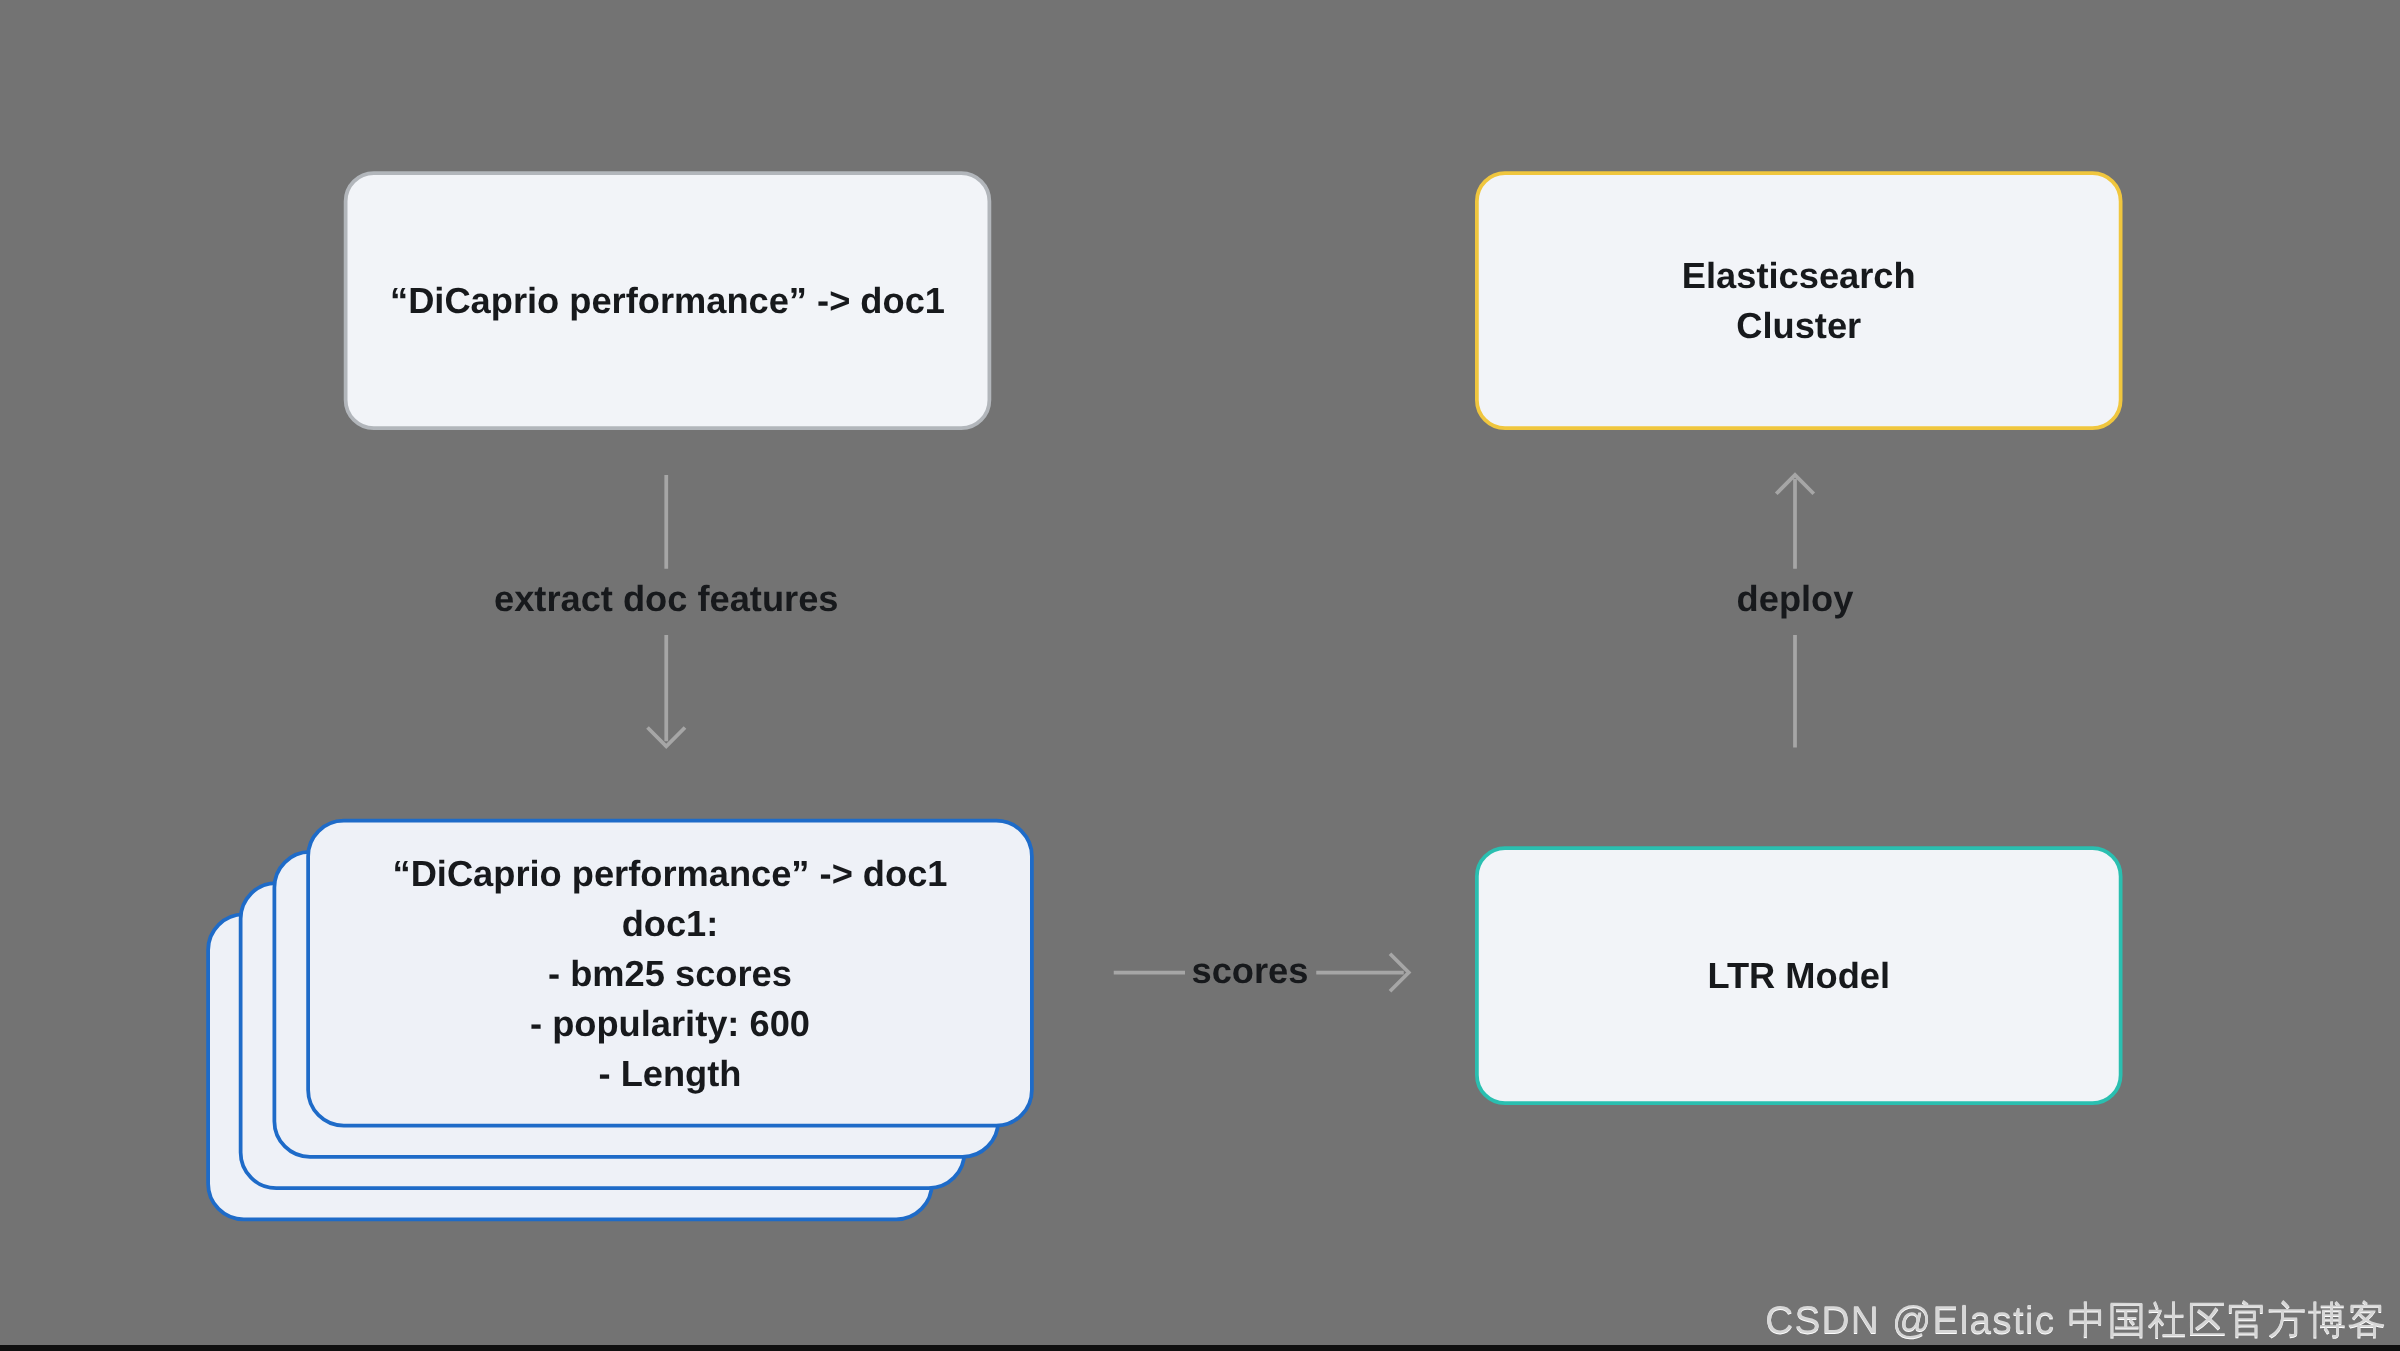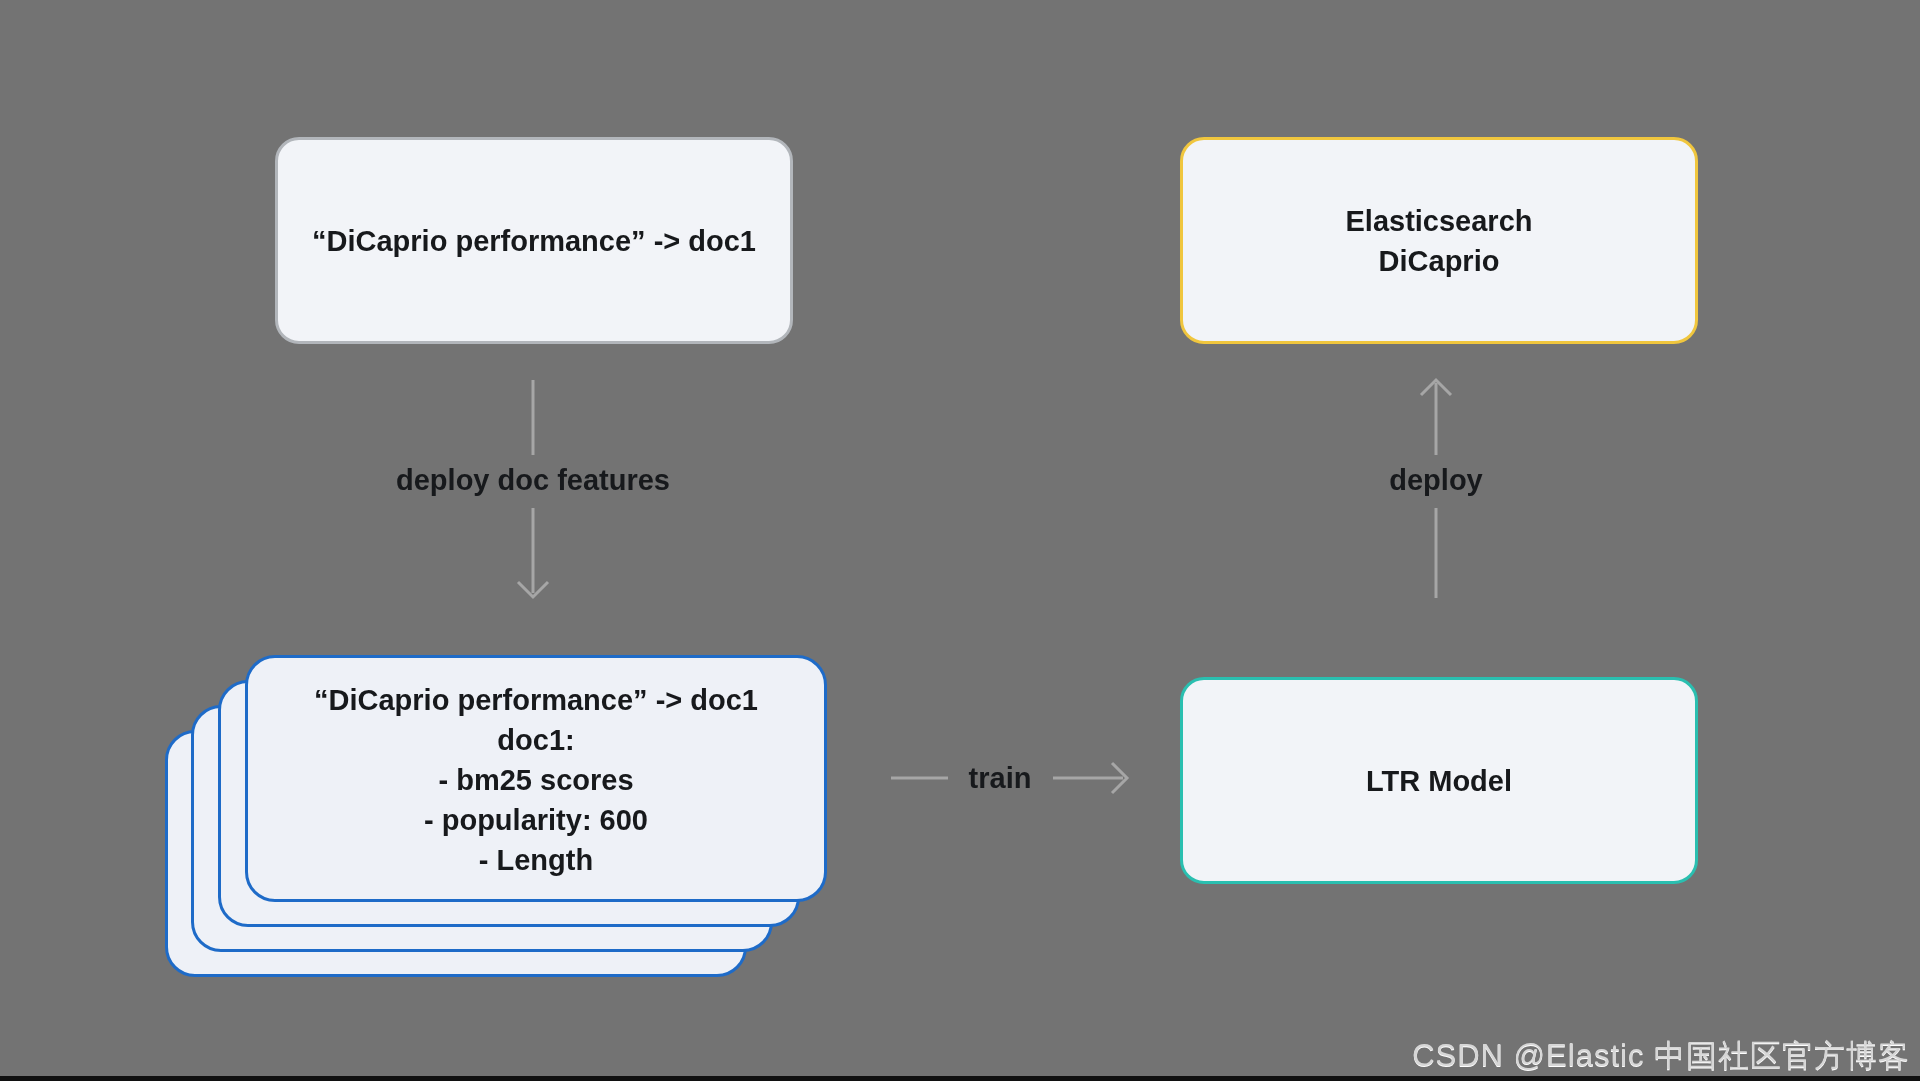--- a/index.html
+++ b/index.html
@@ -76,42 +76,42 @@
     <line x1="1436" y1="508" x2="1436" y2="598"></line>
   </svg>
 
   <div class="box query-box">
     <span>“DiCaprio performance” -&gt; doc1</span>
   </div>
 
   <div class="box es-box">
     <span>
       <span>Elasticsearch</span><br>
-      <span>DiCaprio</span>
+      <span>Cluster</span>
     </span>
   </div>
 
   <div class="stack-card c1"></div>
   <div class="stack-card c2"></div>
   <div class="stack-card c3"></div>
   <div class="stack-card c4">
     <div class="card-text">
       <div>“DiCaprio performance” -&gt; doc1</div>
       <div>doc1:</div>
       <div>-  bm25 scores</div>
       <div>-  popularity: 600</div>
       <div>-  Length</div>
     </div>
   </div>
 
   <div class="box ltr-box">
     <span>LTR Model</span>
   </div>
 
-  <div class="flow-label label-extract">deploy doc features</div>
-  <div class="flow-label label-train">train</div>
+  <div class="flow-label label-extract">extract doc features</div>
+  <div class="flow-label label-train">scores</div>
   <div class="flow-label label-deploy">deploy</div>
 
   <div class="watermark">CSDN @Elastic 中国社区官方博客</div>
 
   <div class="bottom-bar"></div>
 
 </div>
 
 </body></html>

